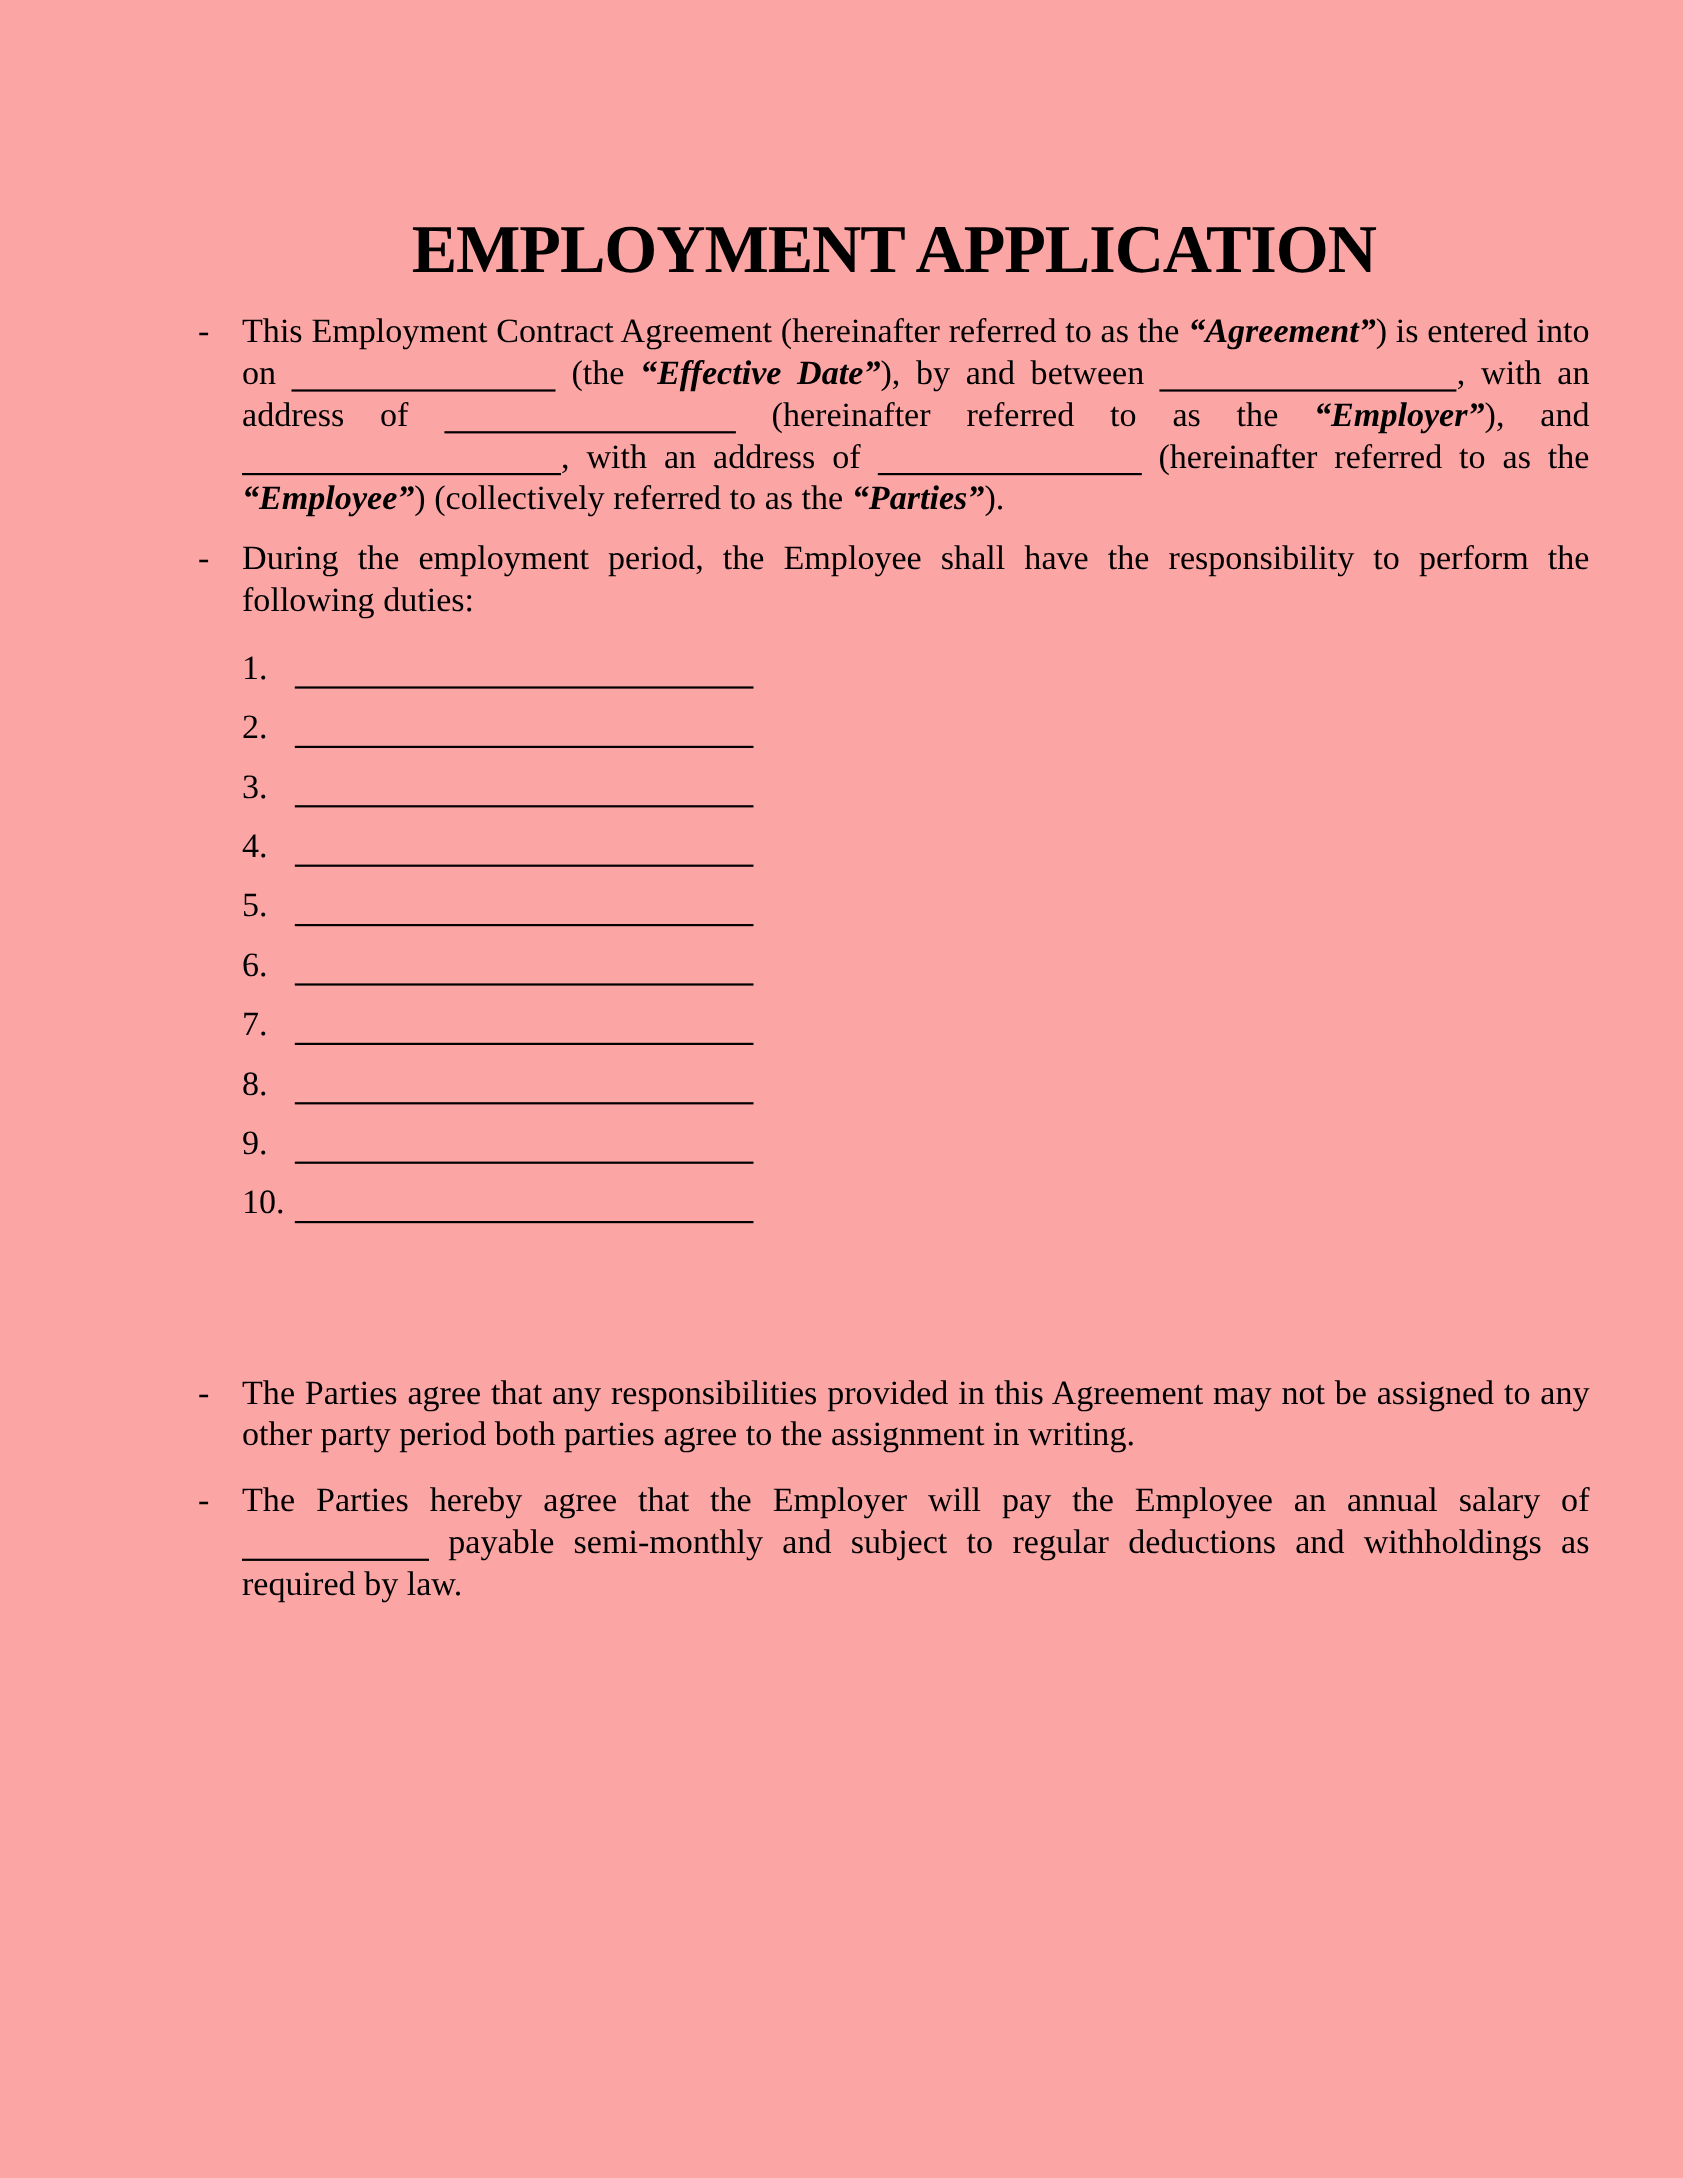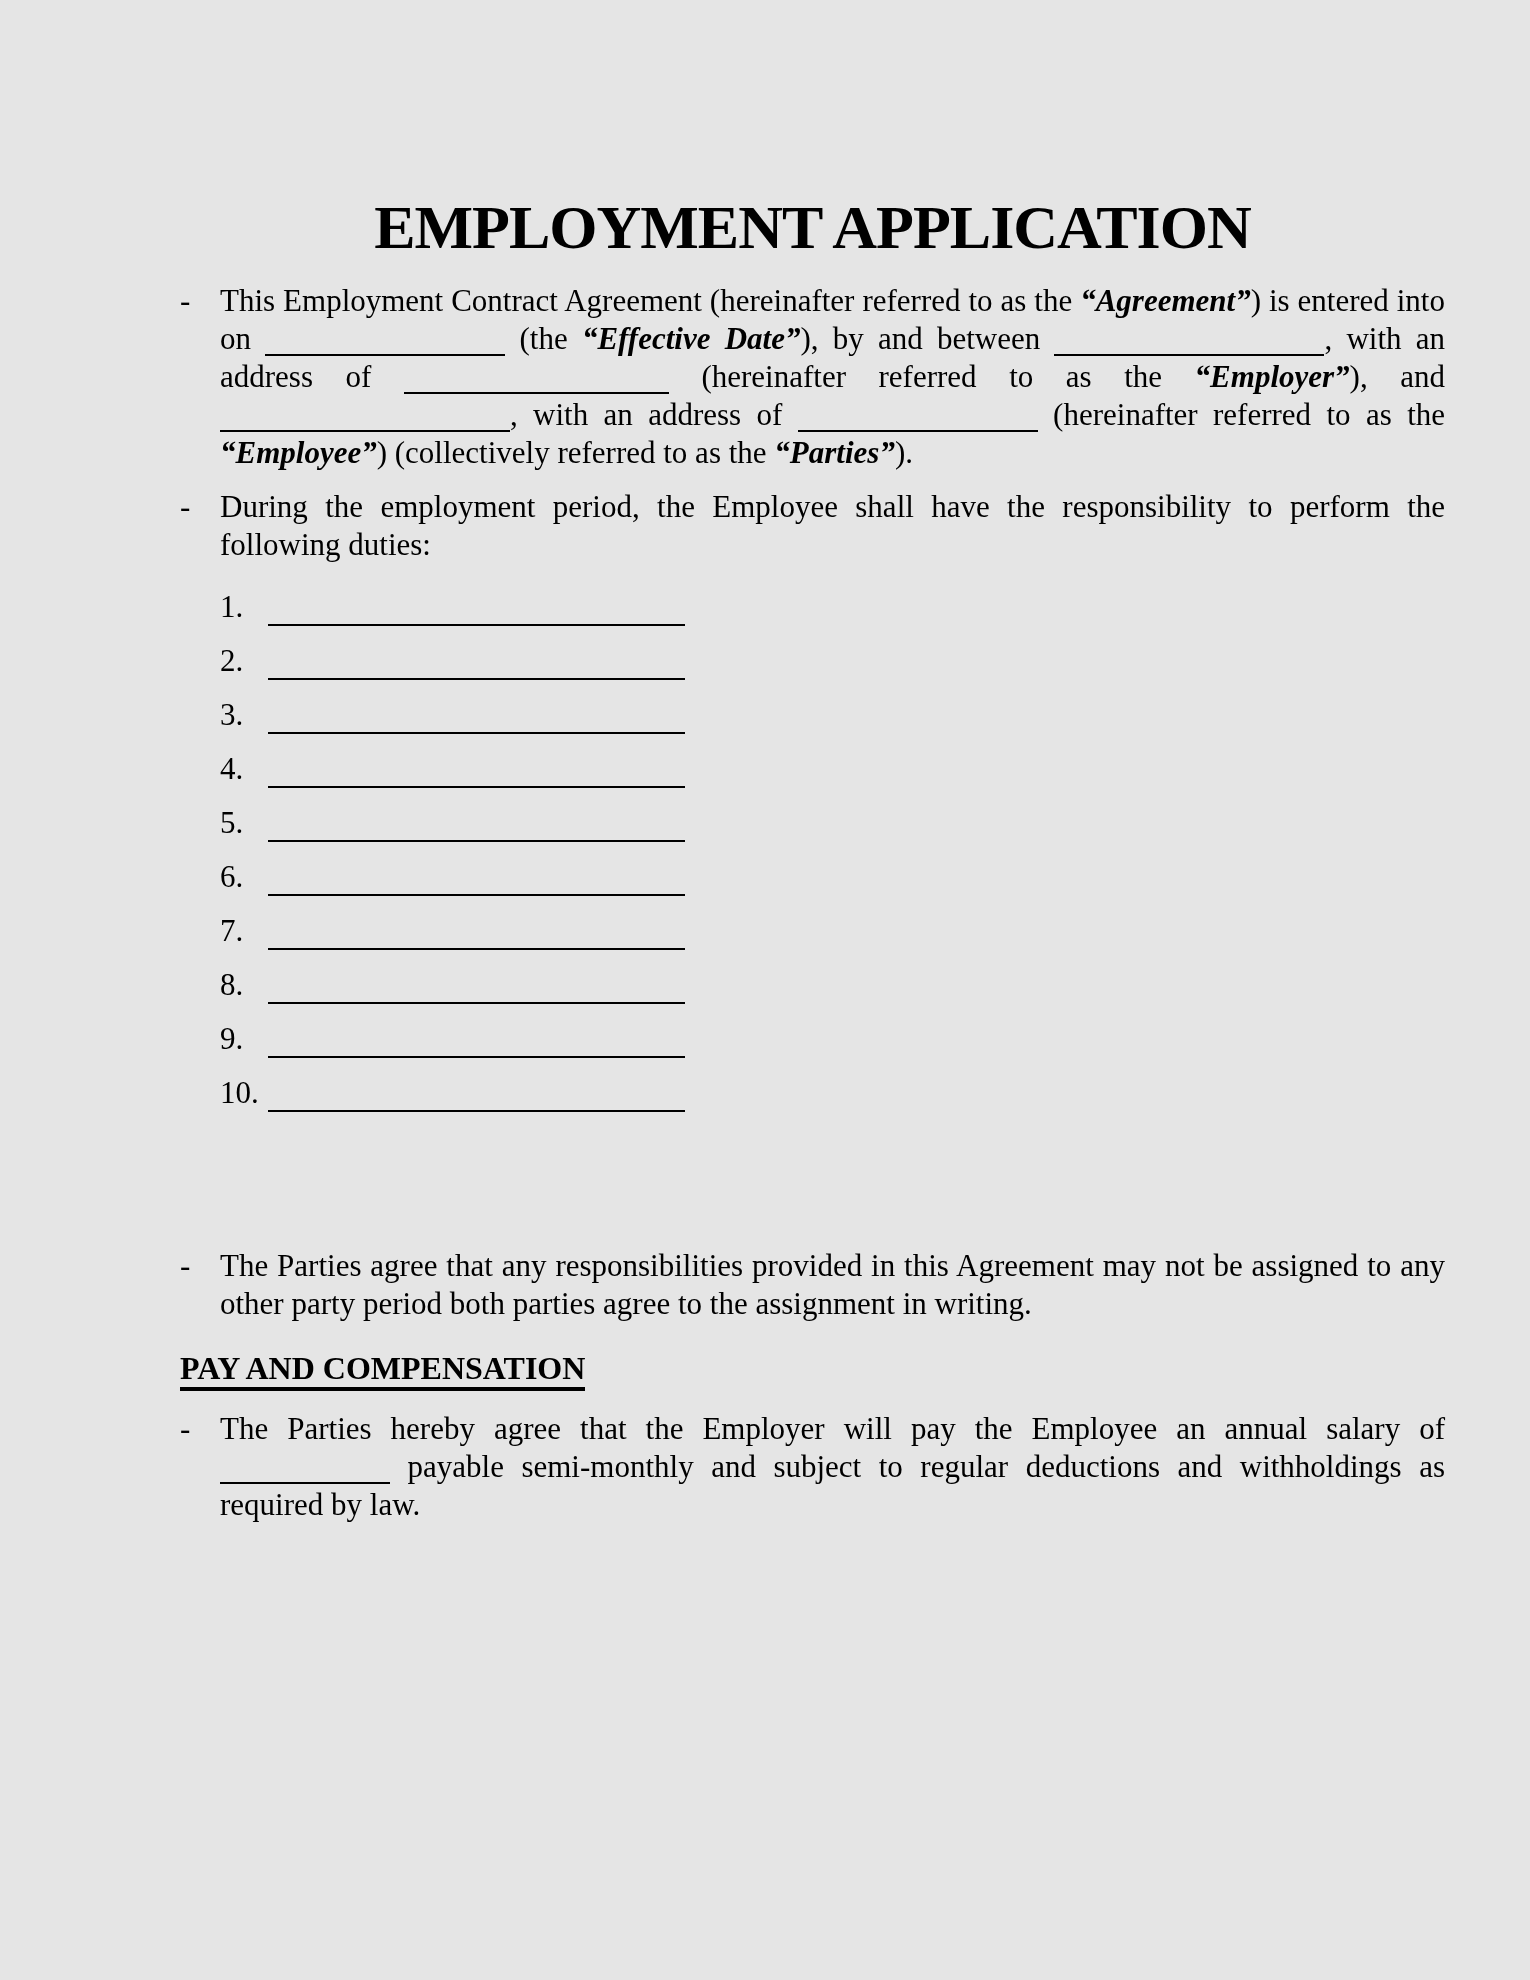--- a/index.html
+++ b/index.html
@@ -4,21 +4,21 @@
 <style>
   html, body {
     margin: 0;
     padding: 0;
     background: #ffffff;
   }
   .page {
     position: relative;
     width: 1530px;
     height: 1980px;
-    background: #e5e5e5;
+    background: #fca5a5;
     color: #000000;
     font-family: "Liberation Serif", "DejaVu Serif", serif;
     font-size: 31px;
     line-height: 38px;
     box-sizing: border-box;
     padding: 0 85px 0 180px;
     overflow: hidden;
   }
   h1.doc-title {
     margin: 190px 0 0 0;
@@ -148,22 +148,19 @@
         </div>
       </div>
 
     <div class="bullet-para p-duties-note">
       <span class="dash">-</span>
       <div class="ptext">The Parties agree that any responsibilities provided in this Agreement may not be assigned to any other party period both parties agree to the assignment in writing.</div>
     </div>
   </section>
 
   <section>
-    <h2 class="sec-heading h-pay">
-      <span class="hline">PAY AND COMPENSATION</span>
-    </h2>
     <div class="bullet-para p-pay-intro">
       <span class="dash">-</span>
       <div class="ptext">The Parties hereby agree that the Employer will pay the Employee an annual salary of <span class="blank" style="width: 170px;"></span> payable semi-monthly and subject to regular deductions and withholdings as required by law.</div>
     </div>
   </section>
 
 </div>
 
 </body></html>

